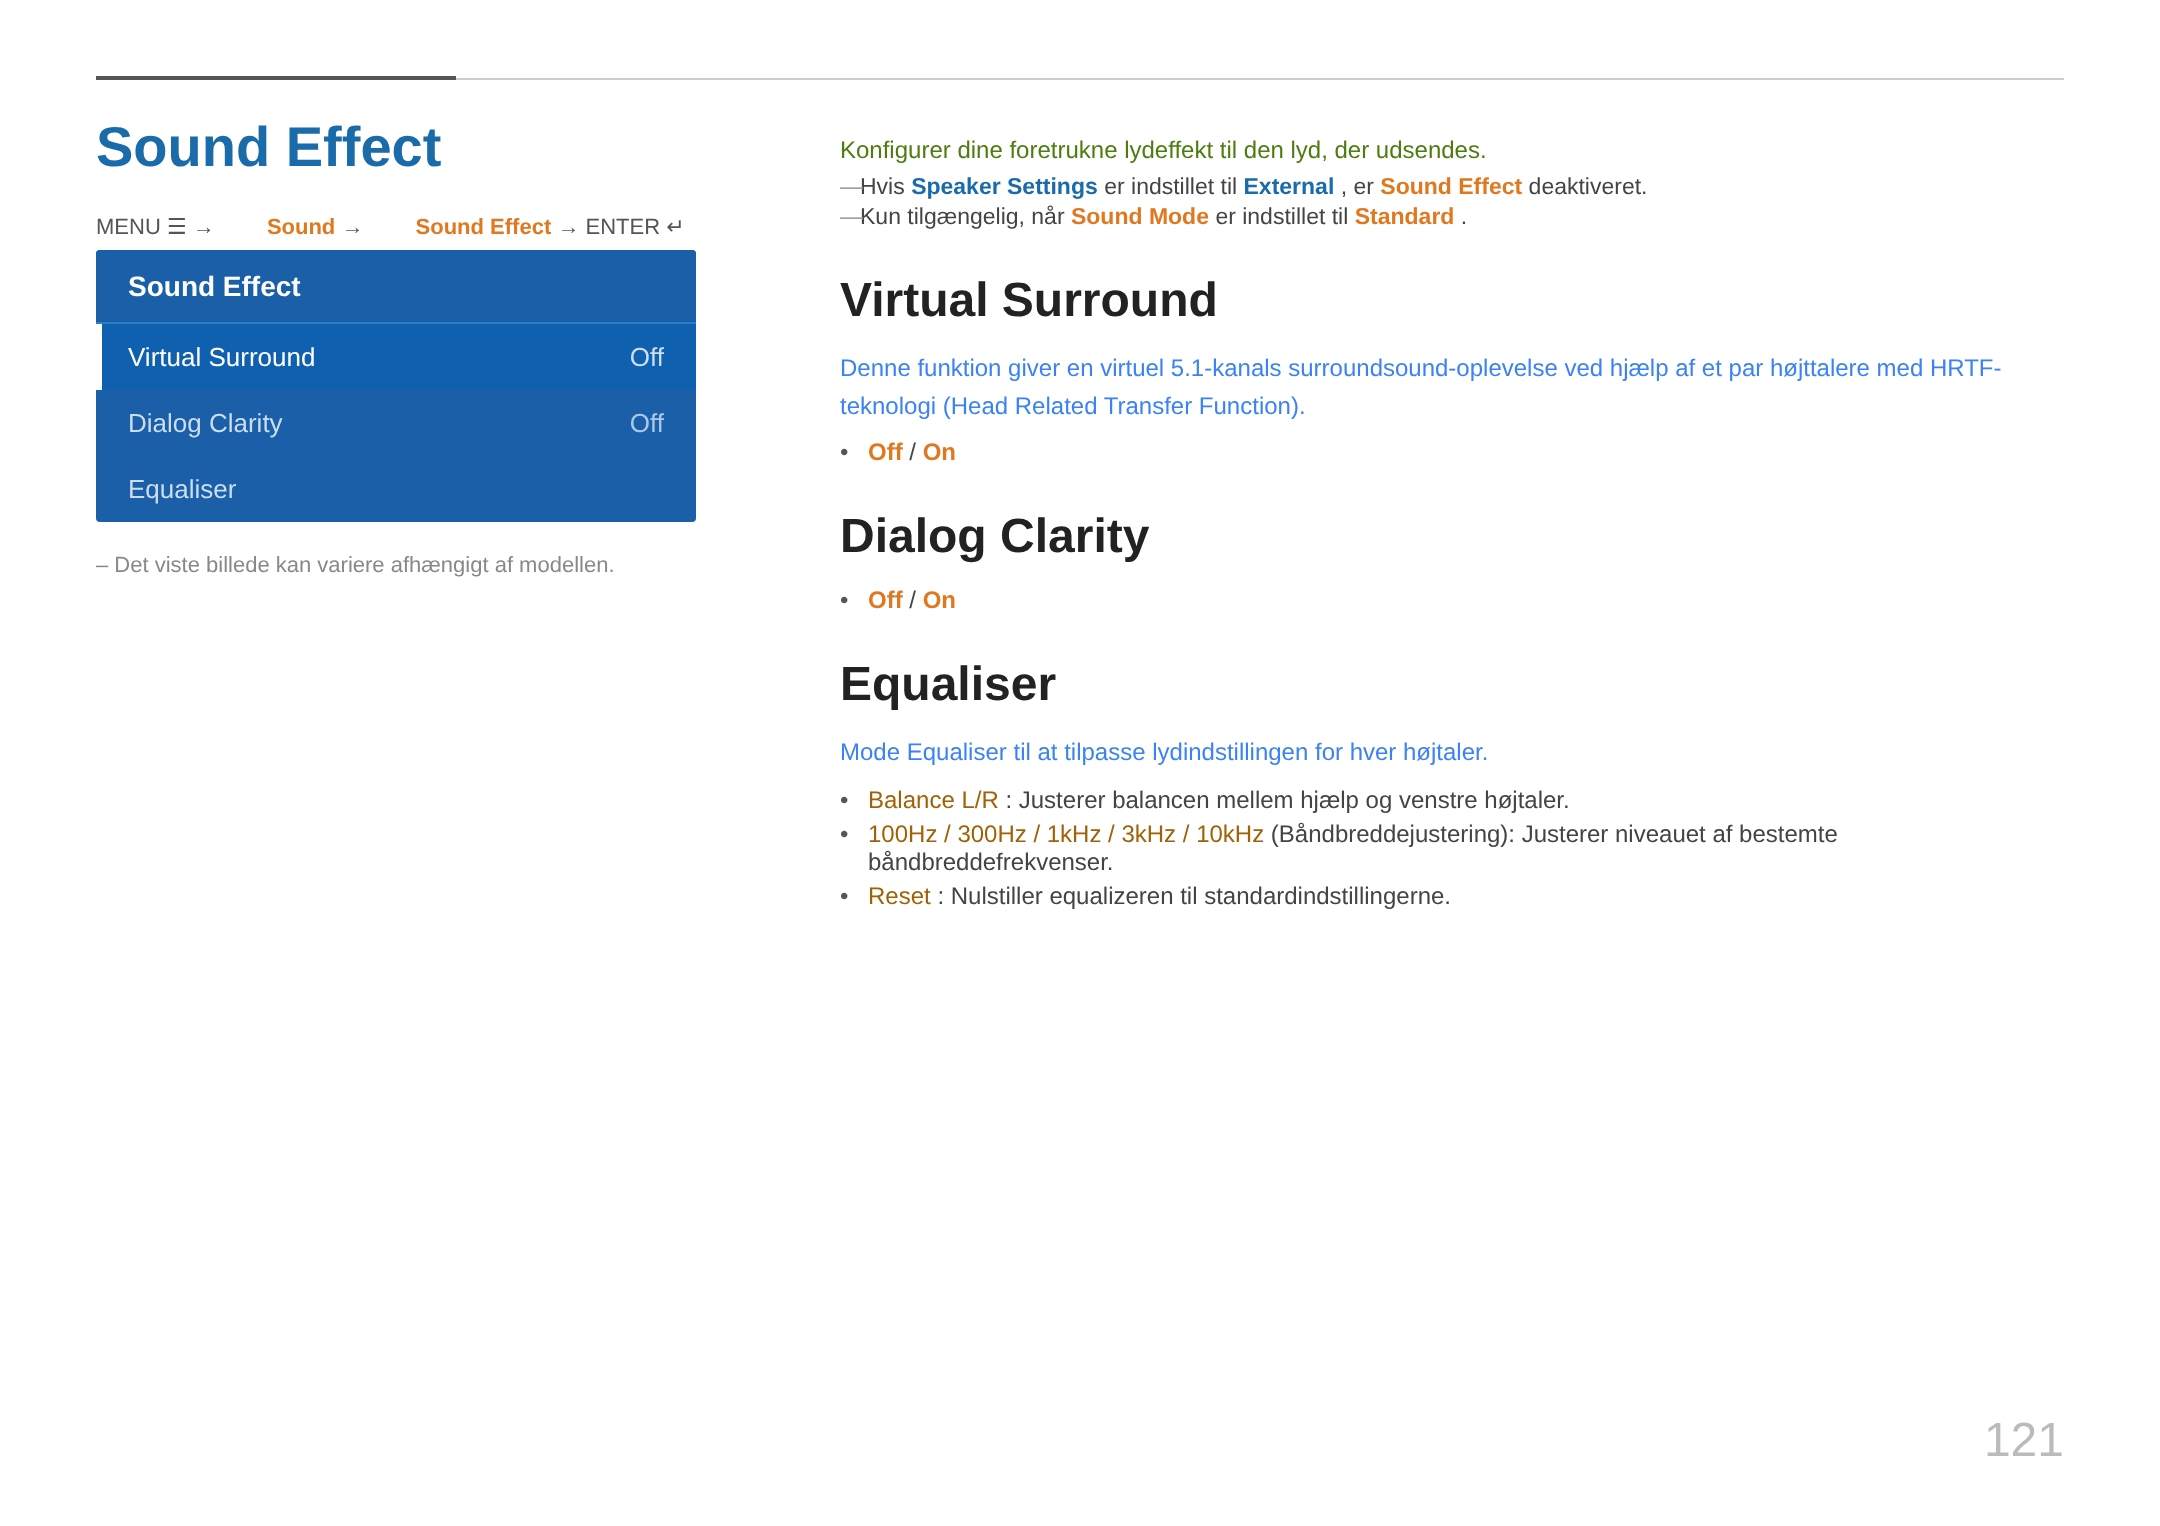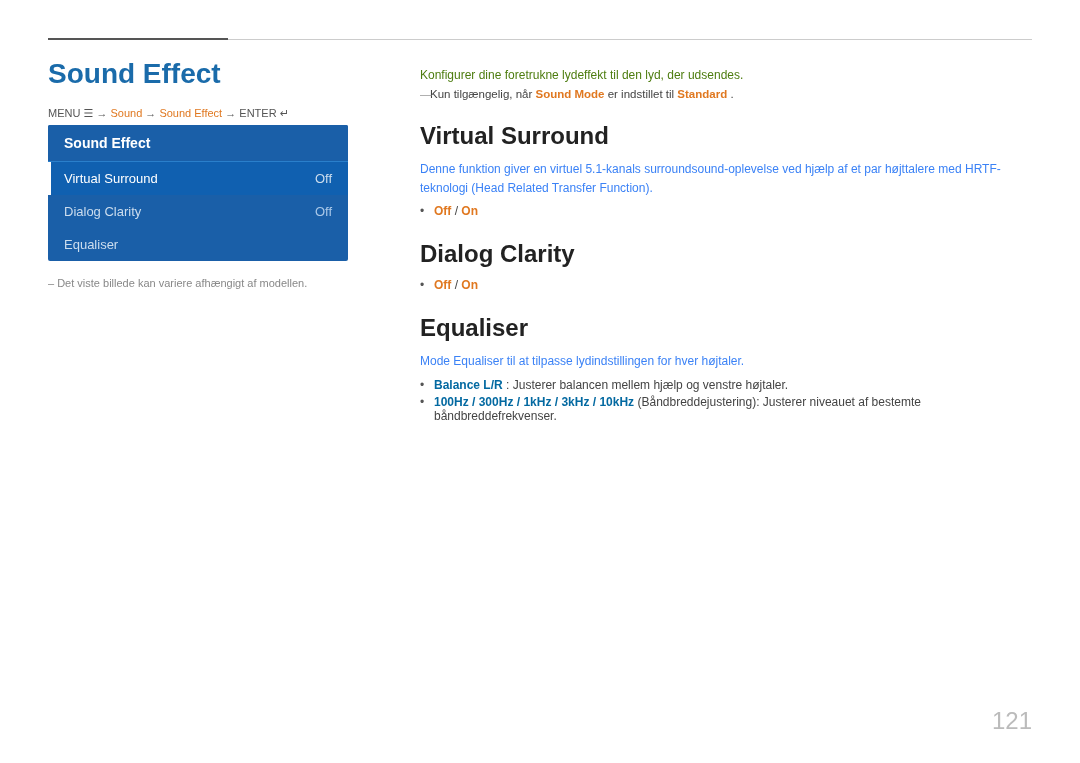--- a/index.html
+++ b/index.html
@@ -45,21 +45,21 @@
     }
 
     .breadcrumb {
       position: absolute;
       top: 107px;
       left: 48px;
       font-size: 11px;
       color: #555;
     }
     .breadcrumb .bc-label { color: #555; }
-    .breadcrumb .bc-highlight { color: #e07820; font-weight: normal; }
+    .breadcrumb .bc-highlight { color: #e07820; font-weight: bold; margin-left: 23px; }
 
     
     .left-panel {
       position: absolute;
       top: 125px;
       left: 48px;
       width: 300px;
     }
 
     .menu-box {
@@ -155,21 +155,21 @@
       position: relative;
       margin-bottom: 3px;
     }
     .bullet-line::before {
       content: '•';
       position: absolute;
       left: 0;
       color: #555;
     }
     .bullet-line .opt-highlight { color: #e07820; font-weight: bold; }
-    .bullet-line .bold-blue { color: #0369a1; font-weight: bold; }
+    .bullet-line .bold-blue { color: #a16207; font-weight: normal; }
 
     .page-number {
       position: absolute;
       bottom: 28px;
       right: 48px;
       font-size: 24px;
       color: #bbb;
       font-weight: 300;
     }
   </style>
@@ -209,20 +209,29 @@
       <span class="item-value"></span>
     </div>
   </div>
   <p class="footnote">– Det viste billede kan variere afhængigt af modellen.</p>
 </div>
 
 <div class="right-panel">
   <p class="intro-text">Konfigurer dine foretrukne lydeffekt til den lyd, der udsendes.</p>
 
   <p class="note-line">
+    <span>Hvis </span>
+    <span class="bold-blue">Speaker Settings</span>
+    <span> er indstillet til </span>
+    <span class="bold-blue">External</span>
+    <span>, er </span>
+    <span class="bold-orange">Sound Effect</span>
+    <span> deaktiveret.</span>
+  </p>
+  <p class="note-line">
     <span>Kun tilgængelig, når </span>
     <span class="bold-orange">Sound Mode</span>
     <span> er indstillet til </span>
     <span class="bold-orange">Standard</span>
     <span>.</span>
   </p>
 
   <h2 class="section-title">Virtual Surround</h2>
   <p class="section-body">Denne funktion giver en virtuel 5.1-kanals surroundsound-oplevelse ved hjælp af et par højttalere med HRTF-teknologi (Head Related Transfer Function).</p>
   <p class="bullet-line">
@@ -245,15 +254,19 @@
     <span> til at tilpasse lydindstillingen for hver højtaler.</span>
   </p>
   <p class="bullet-line">
     <span class="bold-blue">Balance L/R</span>
     <span>: Justerer balancen mellem hjælp og venstre højtaler.</span>
   </p>
   <p class="bullet-line">
     <span class="bold-blue">100Hz / 300Hz / 1kHz / 3kHz / 10kHz</span>
     <span> (Båndbreddejustering): Justerer niveauet af bestemte båndbreddefrekvenser.</span>
   </p>
+  <p class="bullet-line">
+    <span class="bold-blue">Reset</span>
+    <span>: Nulstiller equalizeren til standardindstillingerne.</span>
+  </p>
 </div>
 
 <div class="page-number">121</div>
 
 </body></html>

